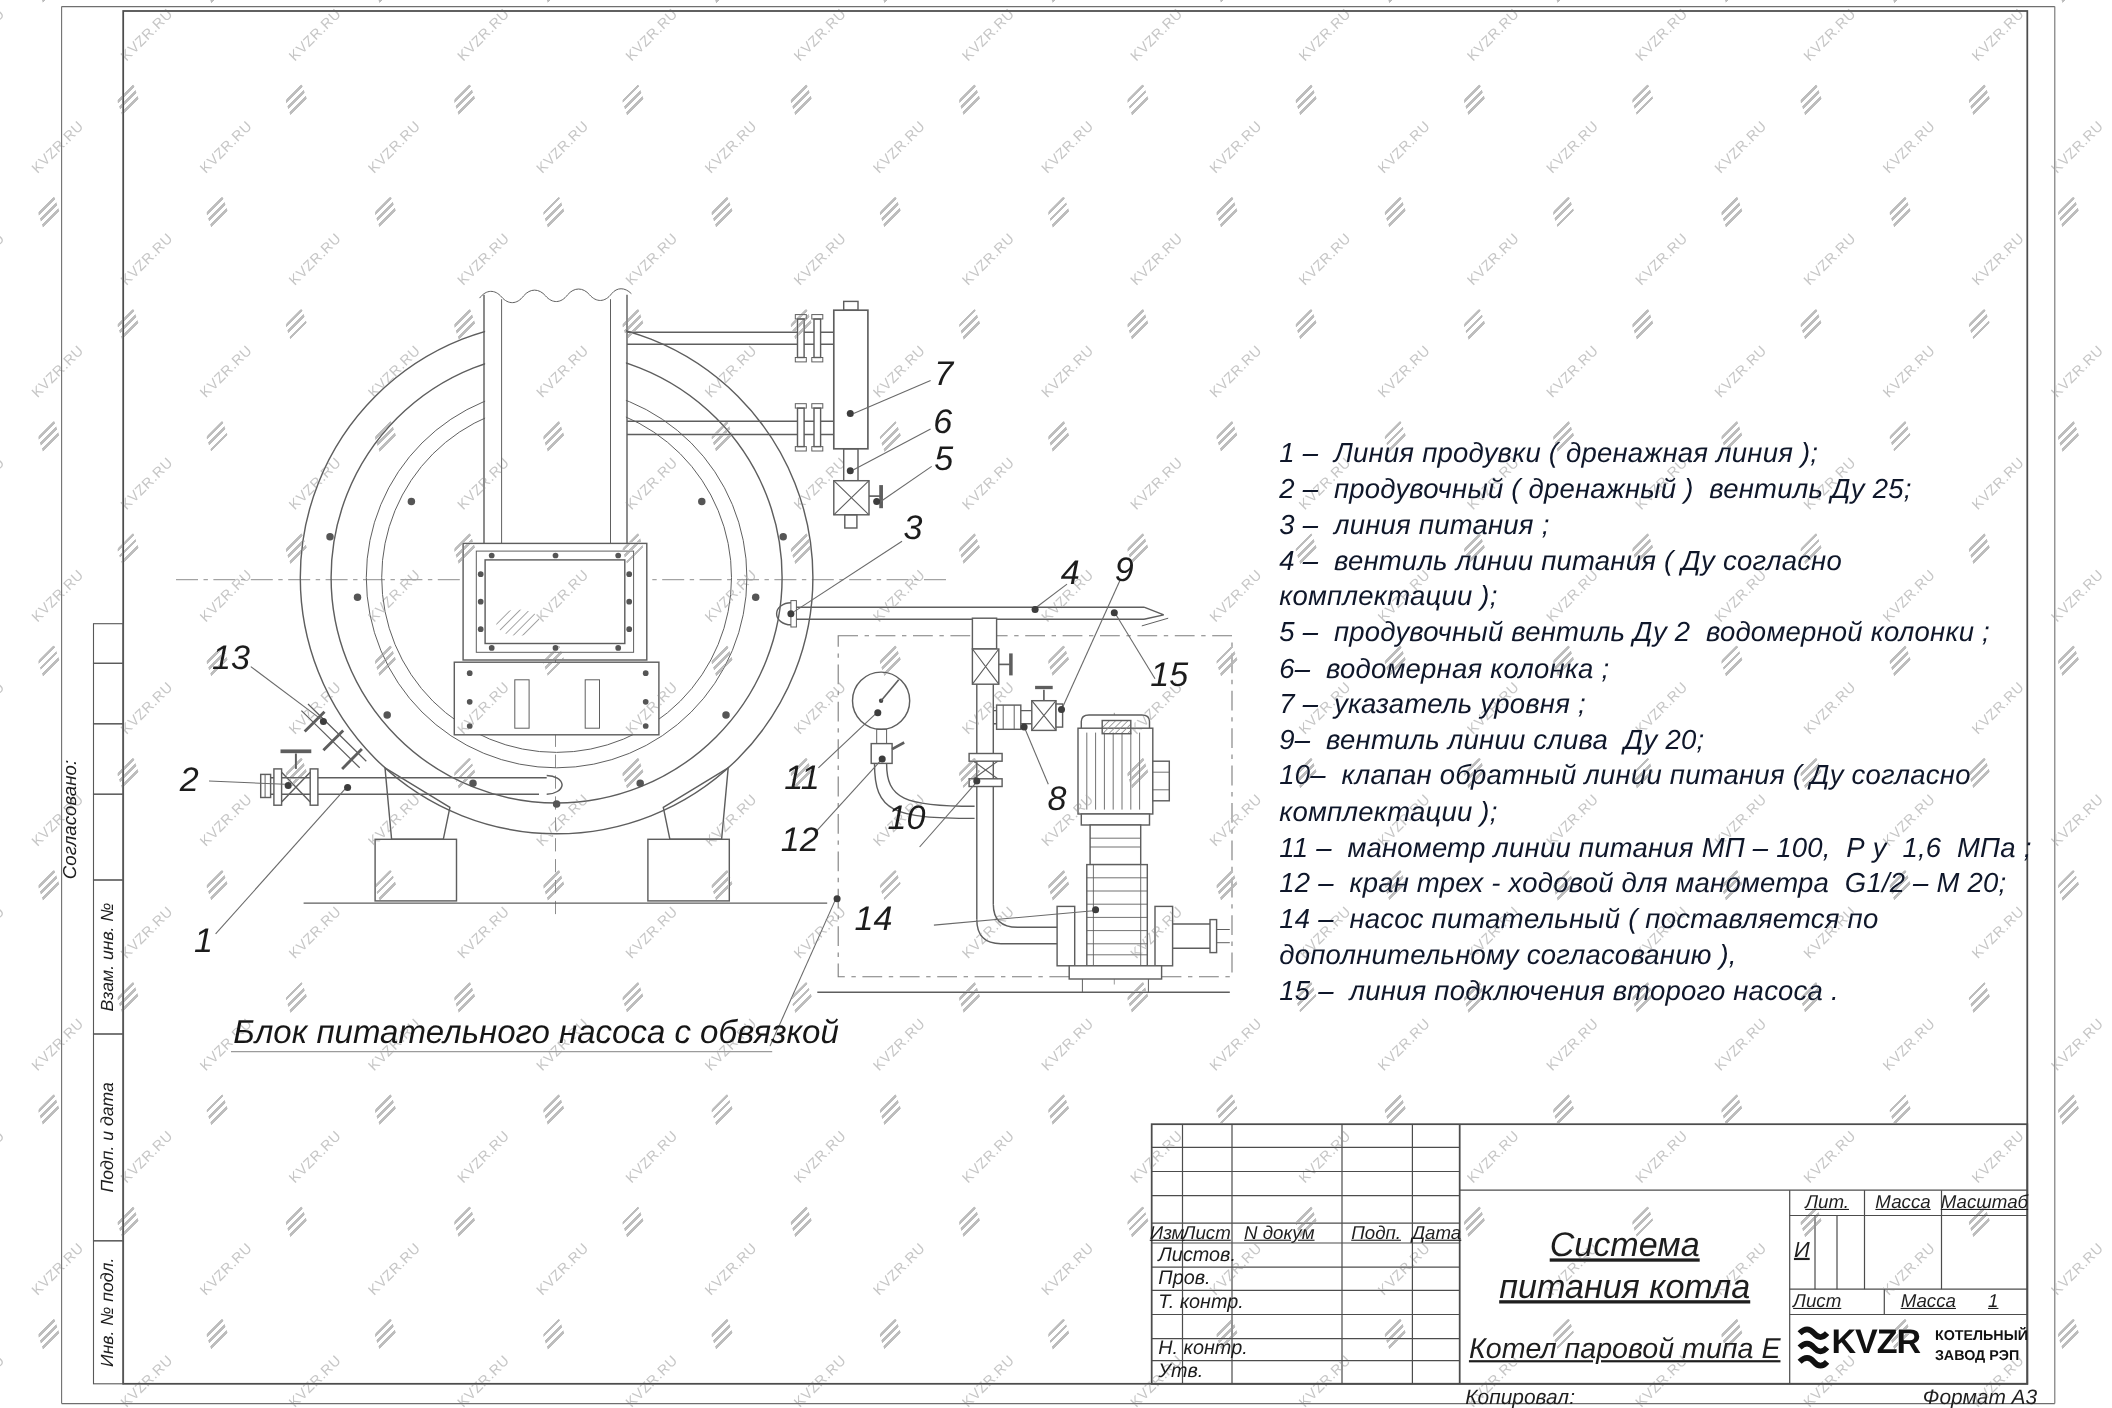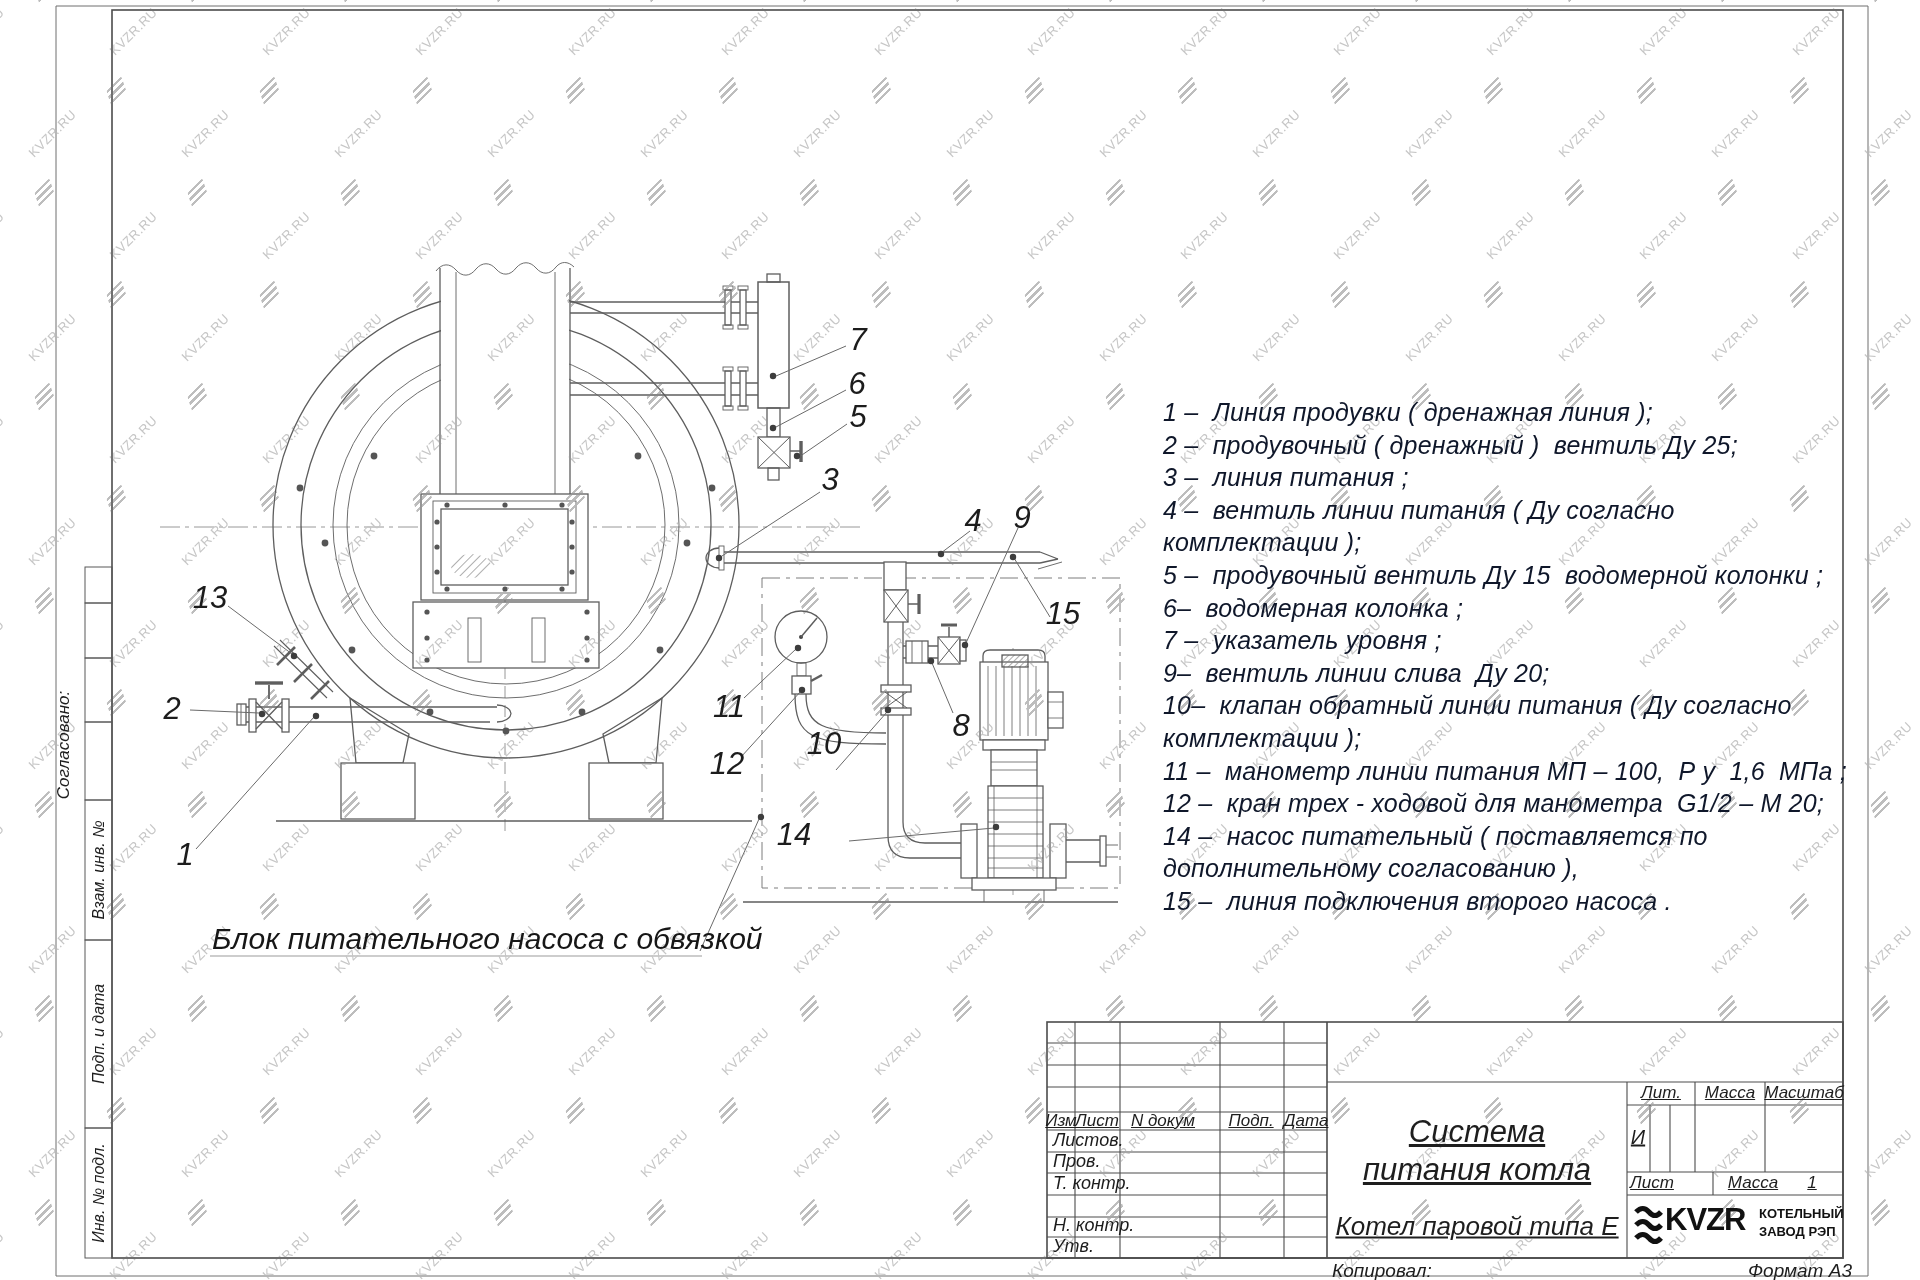--- a/index.html
+++ b/index.html
@@ -349,21 +349,21 @@
   <div class="co" style="left:1063px;top:614px">15</div>
 
   <div class="t it" style="left:212px;top:922px;font-size:30px;color:#161616">Блок питательного насоса с обвязкой</div>
 
   <div id="legend">
       <div class="lg-row">1 –  Линия продувки ( дренажная линия );</div>
       <div class="lg-row">2 –  продувочный ( дренажный )  вентиль Ду 25;</div>
       <div class="lg-row">3 –  линия питания ;</div>
       <div class="lg-row">4 –  вентиль линии питания ( Ду согласно</div>
       <div class="lg-row">комплектации );</div>
-      <div class="lg-row">5 –  продувочный вентиль Ду 15  водомерной колонки ;</div>
+      <div class="lg-row">5 –  продувочный вентиль Ду 2  водомерной колонки ;</div>
       <div class="lg-row">6–  водомерная колонка ;</div>
       <div class="lg-row">7 –  указатель уровня ;</div>
       <div class="lg-row">9–  вентиль линии слива  Ду 20;</div>
       <div class="lg-row">10–  клапан обратный линии питания ( Ду согласно</div>
       <div class="lg-row">комплектации );</div>
       <div class="lg-row">11 –  манометр линии питания МП – 100,  Р у  1,6  МПа ;</div>
       <div class="lg-row">12 –  кран трех - ходовой для манометра  G1/2 – М 20;</div>
       <div class="lg-row">14 –  насос питательный ( поставляется по</div>
       <div class="lg-row">дополнительному согласованию ),</div>
       <div class="lg-row">15 –  линия подключения второго насоса .</div>

